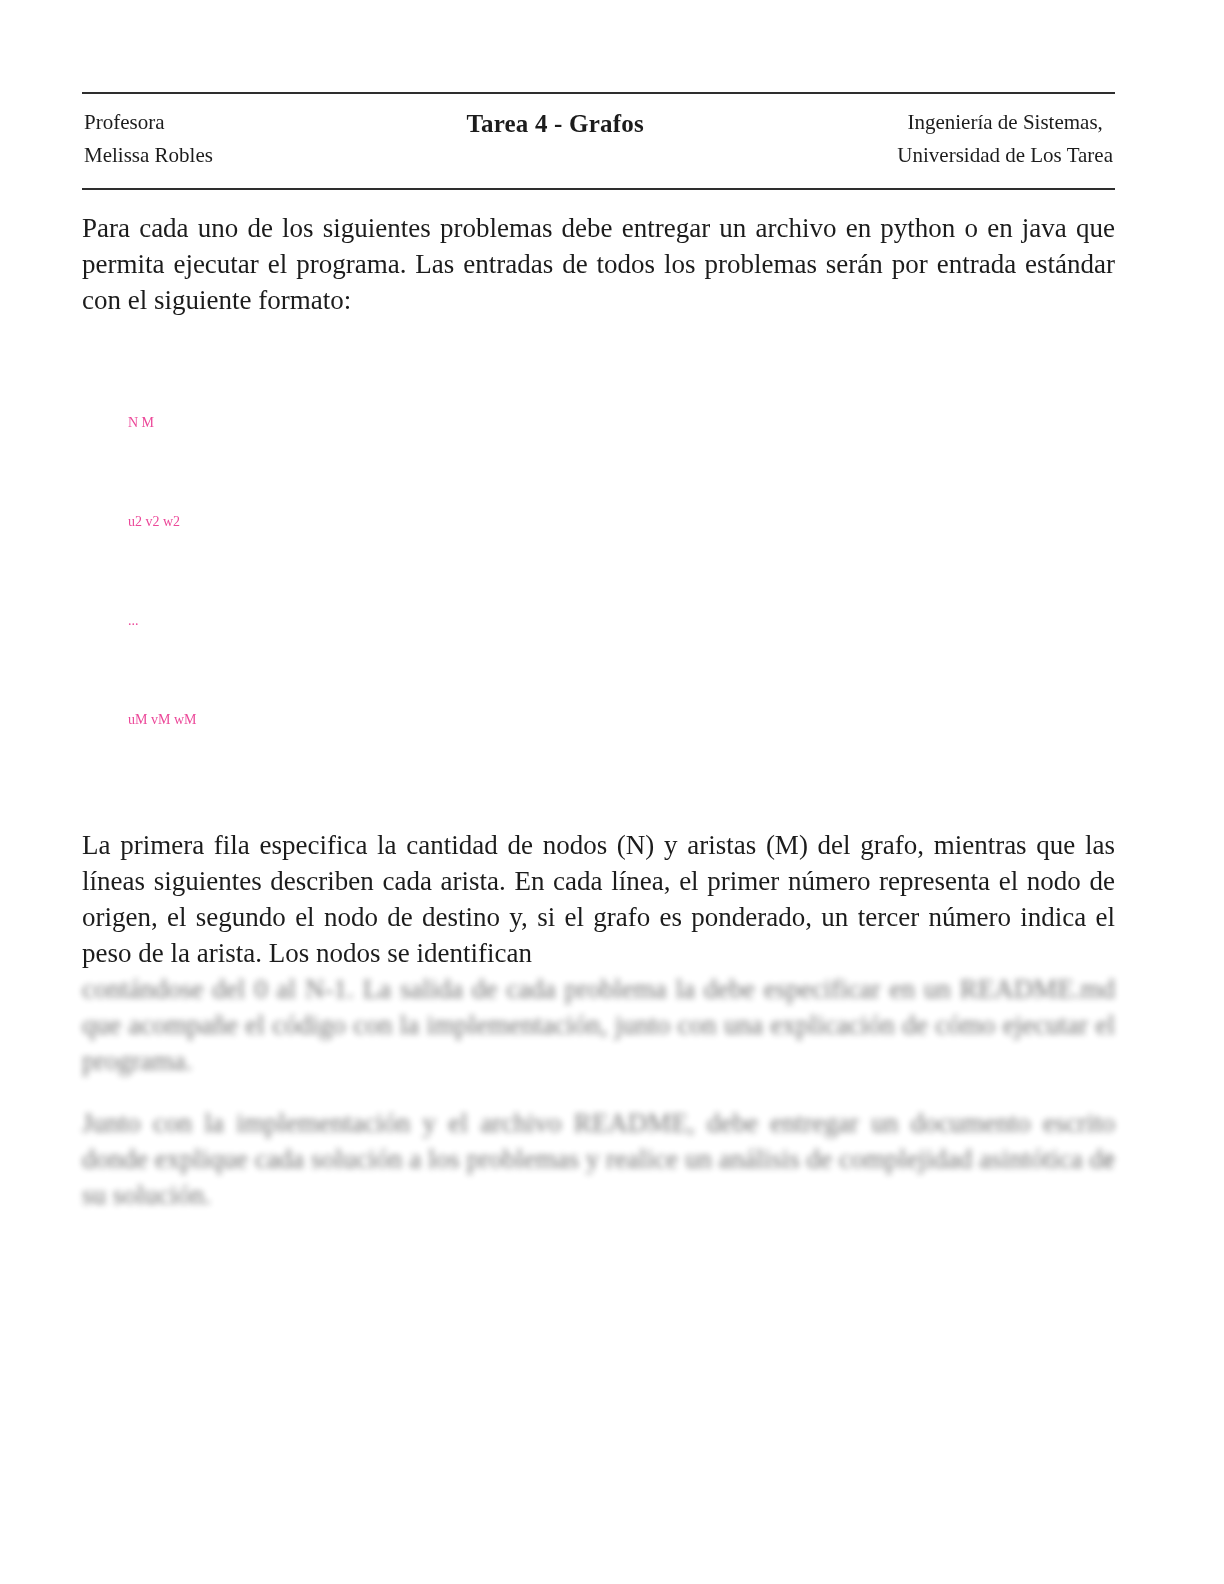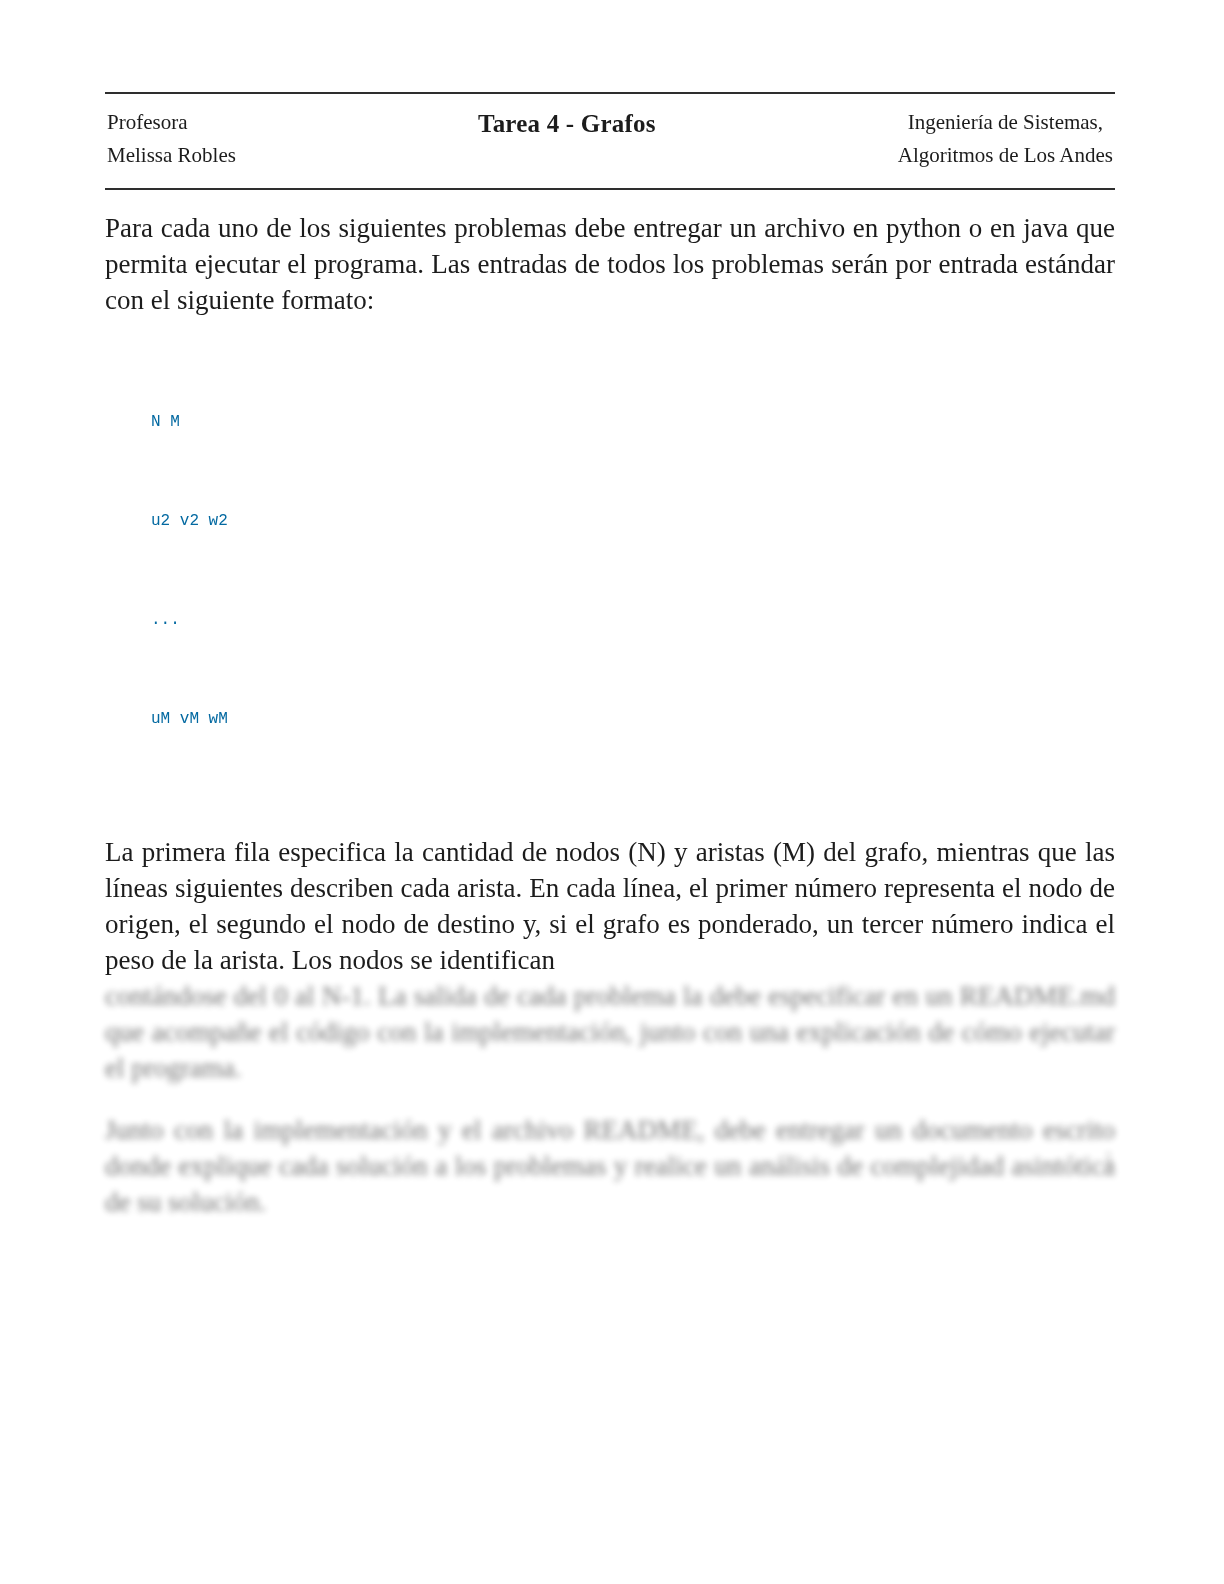--- a/index.html
+++ b/index.html
@@ -3,21 +3,21 @@
 <meta charset="utf-8">
 <style>
   html, body { margin: 0; padding: 0; background: #ffffff; }
   .page {
     position: relative;
     width: 1224px;
     height: 1236px;
     margin: 0 auto;
     background: #ffffff;
     box-sizing: border-box;
-    padding: 92px 109px 0 105px;
+    padding: 92px 109px 0 82px;
     font-family: "Liberation Serif", serif;
     color: #1c1c1c;
     overflow: hidden;
   }
   .rule {
     border: none;
     border-top: 2px solid #2e2e2e;
     margin: 0;
   }
   .header-row {
@@ -30,26 +30,26 @@
   .header-center { text-align: center; font-weight: bold; font-size: 25px; line-height: 36px; letter-spacing: 0.2px; }
   .header-right { font-size: 21px; line-height: 33px; text-align: center; }
 
   .body-text {
     font-size: 27px;
     line-height: 36px;
     text-align: justify;
     margin: 20px 0 0 0;
   }
   .code-block {
-    font-family: Liberation Mono, monospace;
-    font-size: 16px;
+    font-family: Liberation Serif, serif;
+    font-size: 14px;
     line-height: 33px;
     margin: 22px 0 0 46px;
     white-space: pre;
-    color: #0369a1;
+    color: #ec4899;
   }
   .blurred  { filter: blur(3.2px); opacity: 0.62; }
   .blurred-strong { filter: blur(3.6px); opacity: 0.55; }
 
   .section-heading {
     display: flex;
     align-items: baseline;
     gap: 36px;
     font-size: 26px;
     font-weight: bold;
@@ -91,36 +91,36 @@
   <div class="header-row">
     <div class="header-left">
       <div>Profesora</div>
       <div>Melissa Robles</div>
     </div>
     <div class="header-center">
       <div>Tarea 4 - Grafos</div>
     </div>
     <div class="header-right">
       <div>Ingeniería de Sistemas,</div>
-      <div>Algoritmos de Los Andes</div>
+      <div>Universidad de Los Tarea</div>
     </div>
   </div>
 
   <hr class="rule">
 
   <p class="body-text">Para cada uno de los siguientes problemas debe entregar un archivo en python o en java que permita ejecutar el programa. Las entradas de todos los problemas serán por entrada estándar con el siguiente formato:</p>
 
   <div class="code-block">
     <div>N M</div>
     <div>u2 v2 w2</div>
     <div>...</div>
     <div>uM vM wM</div>
   </div>
 
-  <p class="body-text" style="margin-top:32px; margin-bottom:0;">La primera fila especifica la cantidad de nodos (N) y aristas (M) del grafo, mientras que las líneas siguientes describen cada arista. En cada línea, el primer número representa el nodo de origen, el segundo el nodo de destino y, si el grafo es ponderado, un tercer número indica el peso de la arista. Los nodos se identifican</p>
+  <p class="body-text" style="margin-top:25px; margin-bottom:0;">La primera fila especifica la cantidad de nodos (N) y aristas (M) del grafo, mientras que las líneas siguientes describen cada arista. En cada línea, el primer número representa el nodo de origen, el segundo el nodo de destino y, si el grafo es ponderado, un tercer número indica el peso de la arista. Los nodos se identifican</p>
   <p class="body-text blurred" style="margin-top:0;">contándose del 0 al N-1. La salida de cada problema la debe especificar en un README.md que acompañe el código con la implementación, junto con una explicación de cómo ejecutar el programa.</p>
 
   <p class="body-text blurred para-tight">Junto con la implementación y el archivo README, debe entregar un documento escrito donde explique cada solución a los problemas y realice un análisis de complejidad asintótica de su solución.</p>
 
   <h2 class="section-heading blurred">
     <span>1</span>
     <span>Encuentre el centro del grafo</span>
   </h2>
   <p class="body-text blurred">Dado un grafo G = (V, E) con una función de pesos w, encuentre el centro del grafo, es decir el conjunto de todos los vértices de mínima excentricidad, en donde la excentricidad se define como la máxima distancia entre v y cualquier otro vértice del grafo:</p>
 

